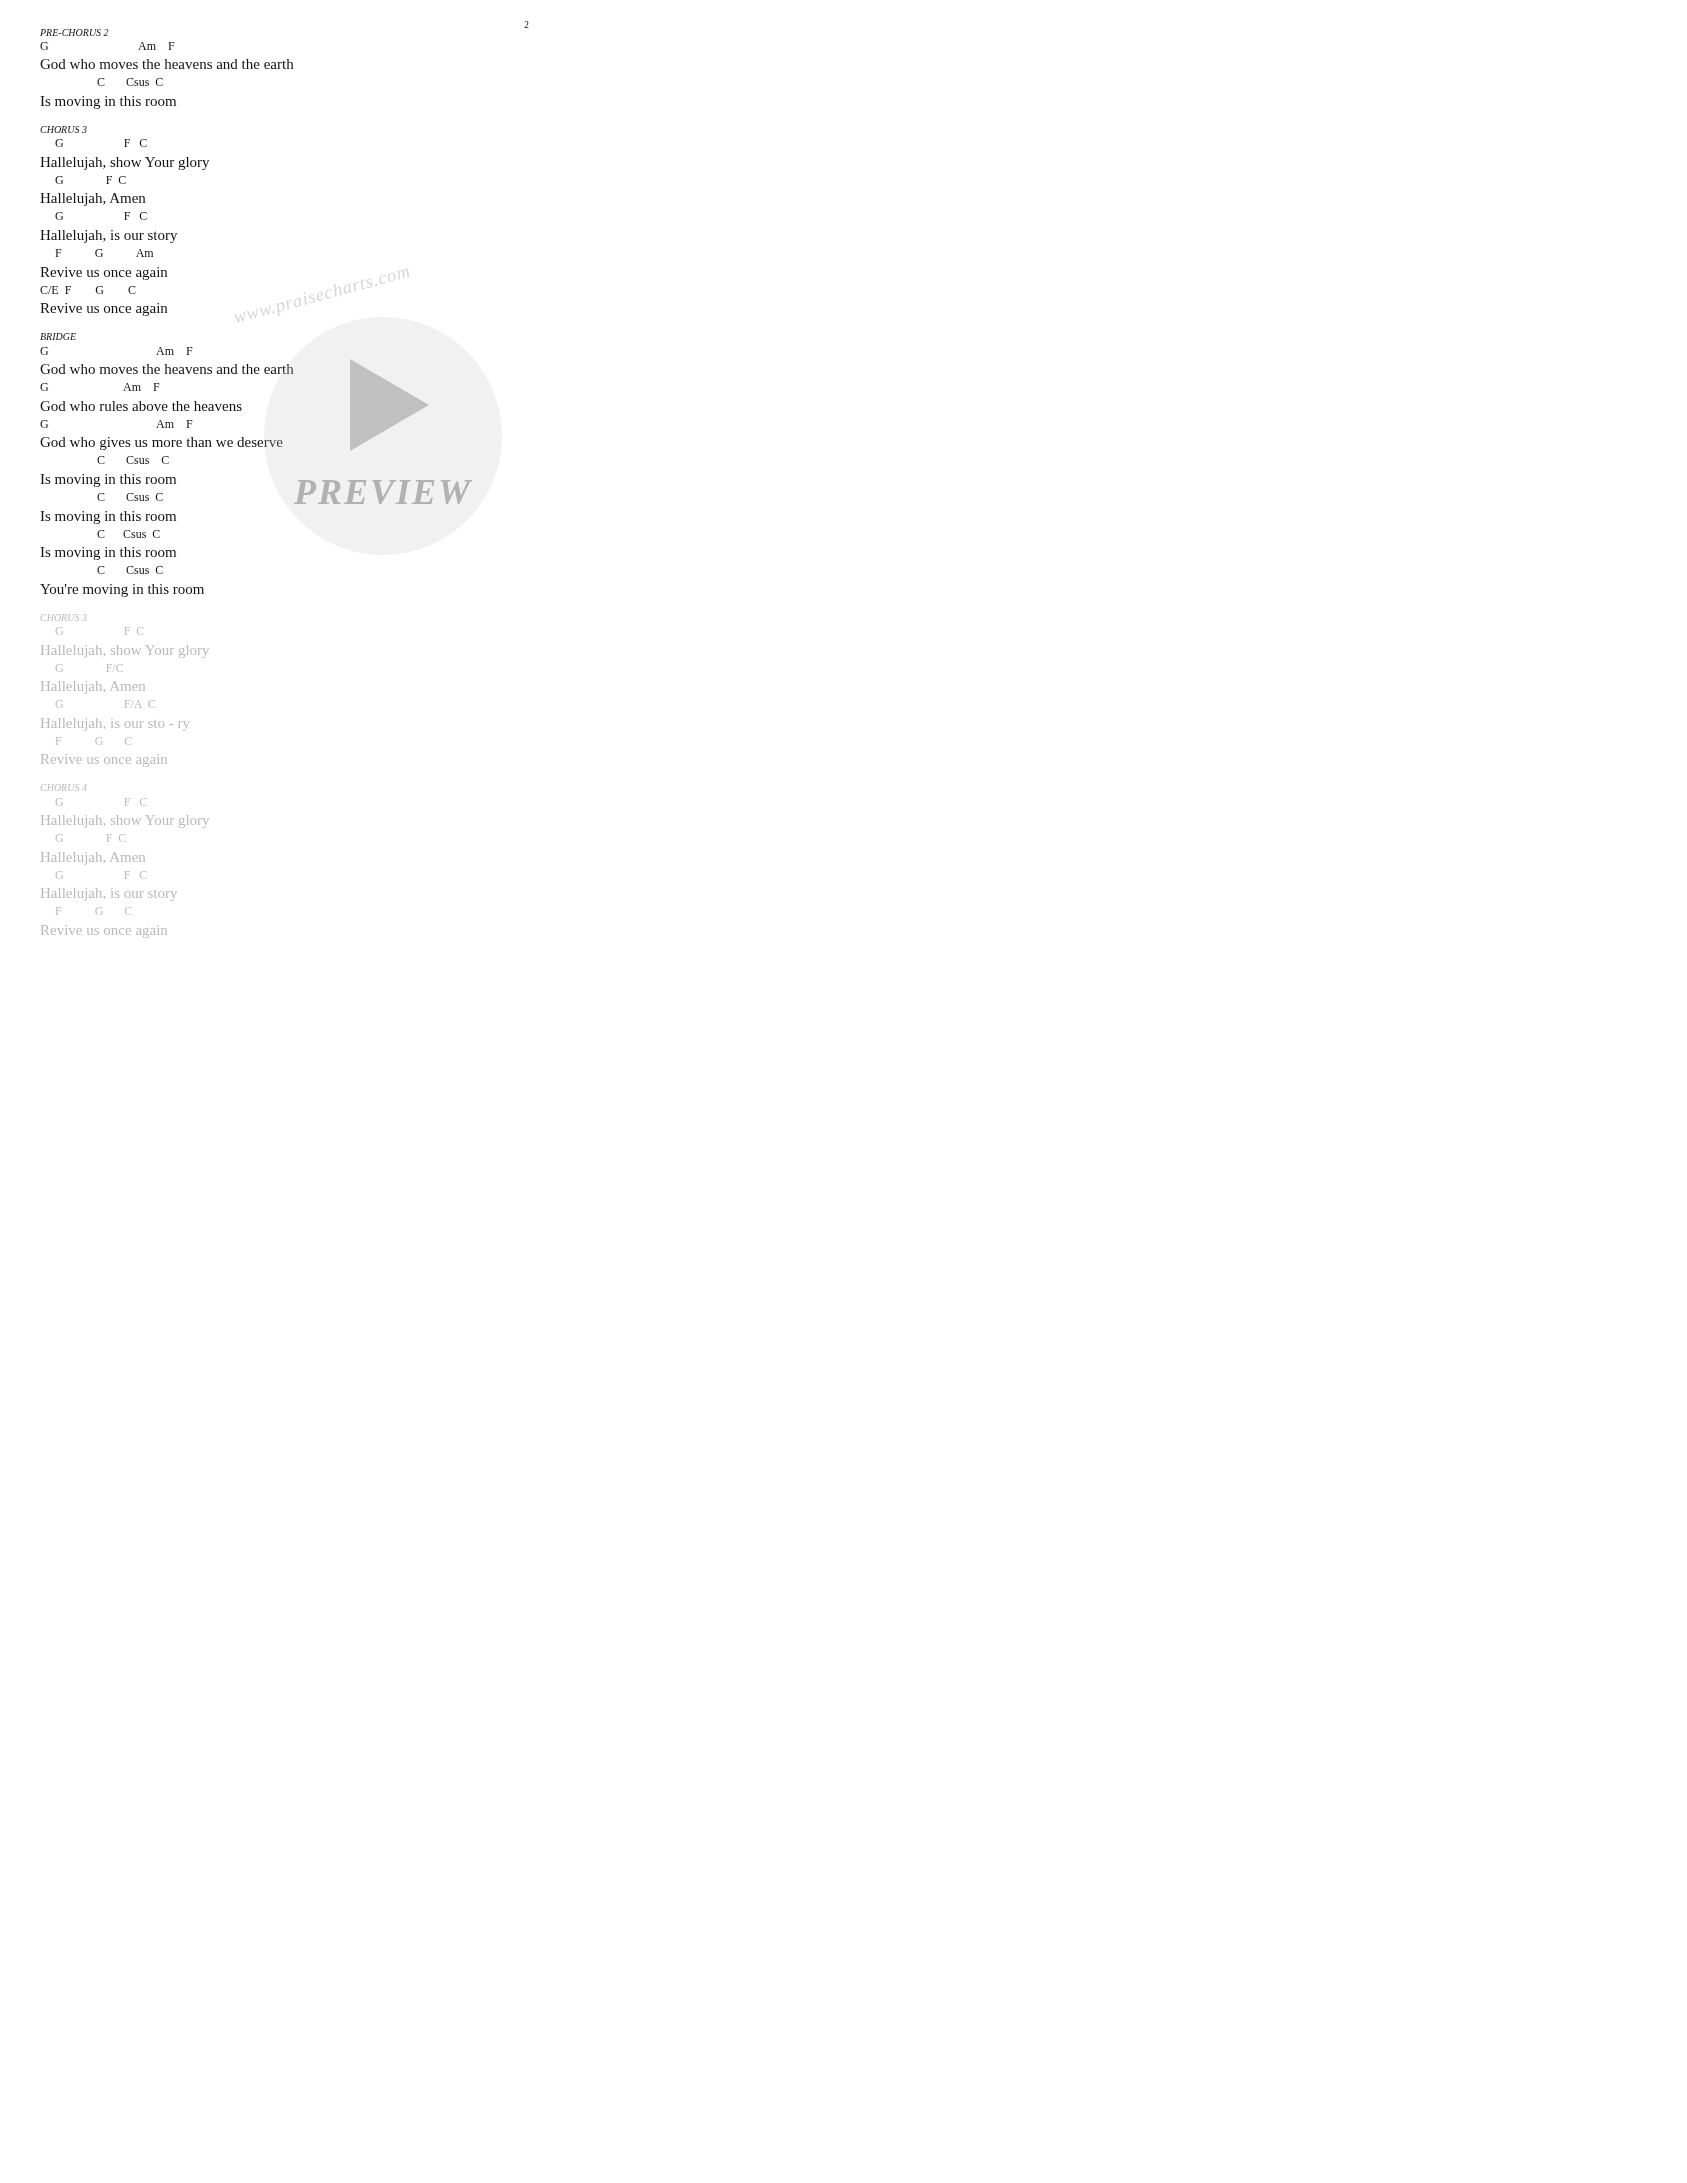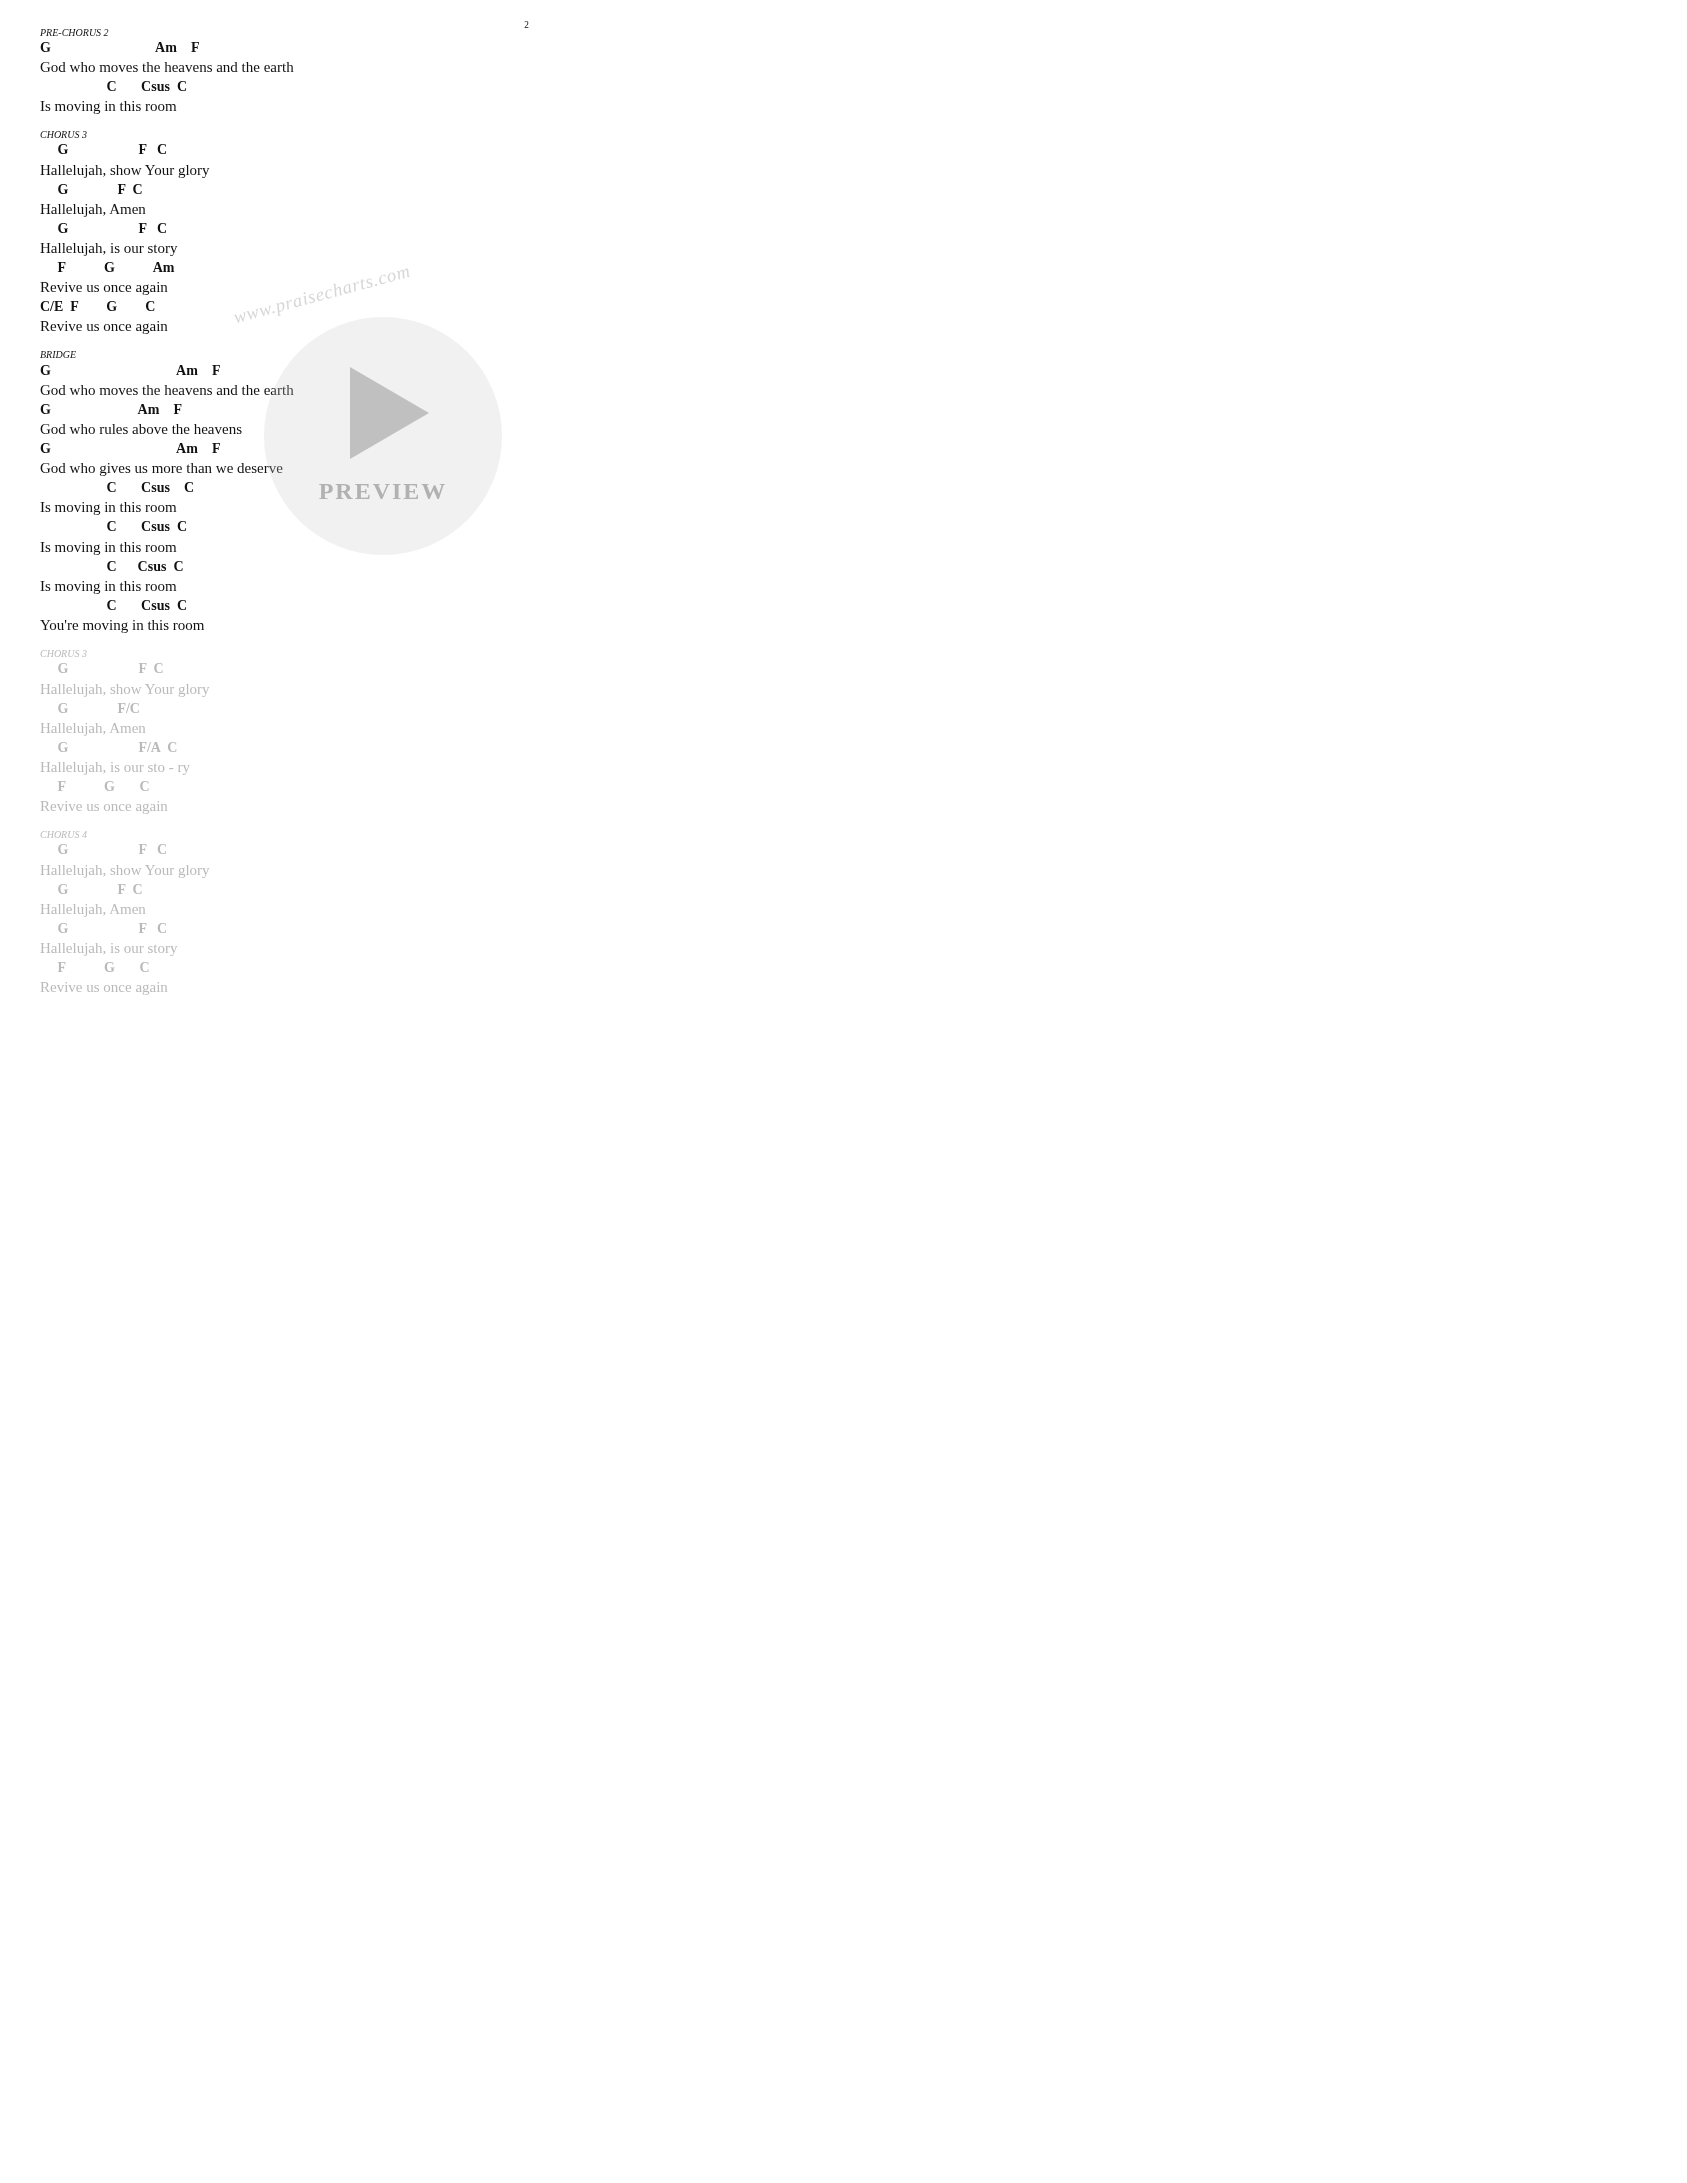--- a/index.html
+++ b/index.html
@@ -26,22 +26,22 @@
       margin-bottom: 12px;
     }
 
     .section-label {
       font-style: italic;
       font-size: 10px;
       margin-bottom: 1.3px;
     }
 
     .chord-line {
-      font-weight: bold;
-      font-size: 14px;
+      font-weight: normal;
+      font-size: 12px;
       white-space: pre;
       line-height: 1.3;
     }
 
     .lyric-line {
       font-size: 15px;
       white-space: pre;
       line-height: 1.4;
     }
 
@@ -87,25 +87,26 @@
       width: 0;
       height: 0;
       border-top: 46px solid transparent;
       border-bottom: 46px solid transparent;
       border-left: 79px solid rgba(160,160,160,0.6);
       margin-bottom: 13.2px;
       margin-left: 13.2px;
     }
 
     .preview-label {
-      font-size: 24px;
+      font-size: 36px;
       font-weight: bold;
       color: rgba(150,150,150,0.7);
       letter-spacing: 2px;
       margin-top: 6.6px;
+      font-style: italic;
     }
 
     .blurred {
       color: rgba(100,100,100,0.45);
     }
   </style>
 </head>
 <body>
 
 <div class="page-number">2</div>

